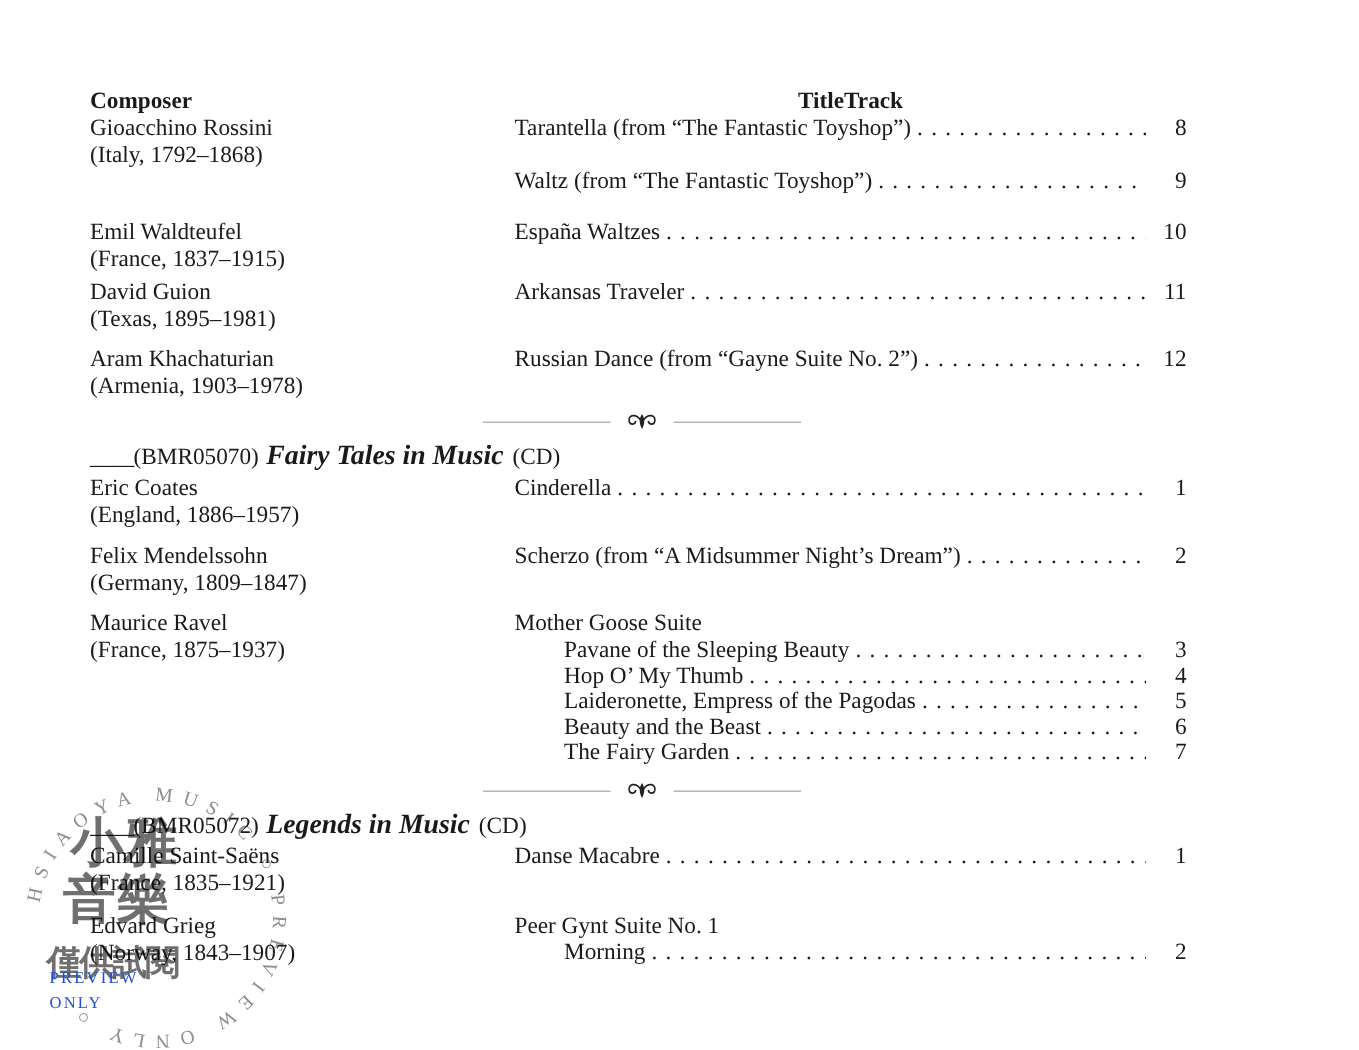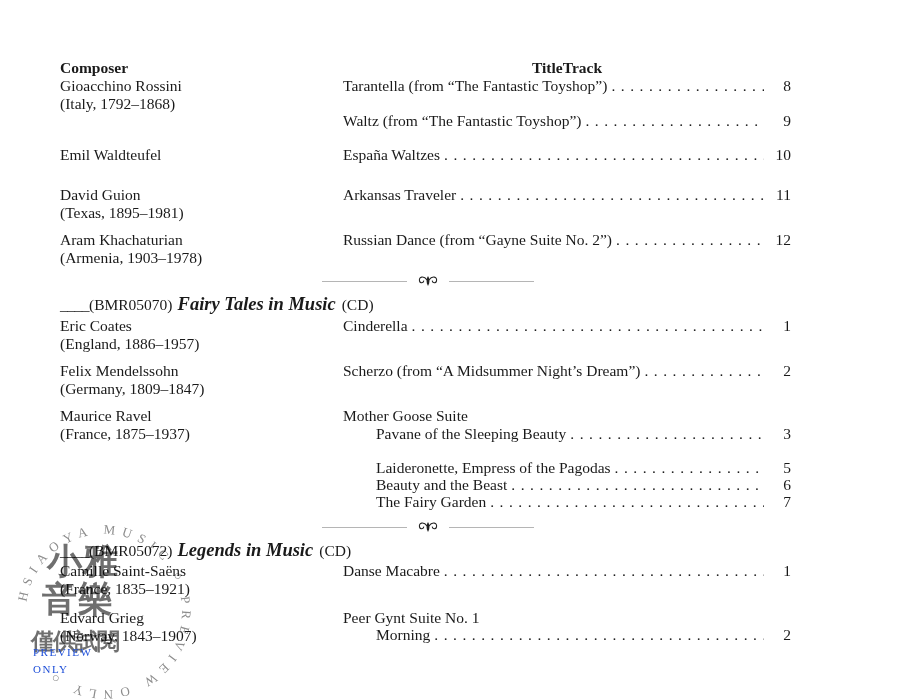--- a/index.html
+++ b/index.html
@@ -72,20 +72,21 @@
     <span class="t-num">8</span>
   </div>
   <div class="abs trow" style="top:112px">
     <span class="t-label">Waltz (from “The Fantastic Toyshop”)</span>
     <span class="dots"></span>
     <span class="t-num">9</span>
   </div>
 
   <div class="abs composer" style="top:146px">
     <div>Emil Waldteufel</div>
+    <div>(France, 1837–1915)</div>
   </div>
   <div class="abs trow" style="top:146px">
     <span class="t-label">España Waltzes</span>
     <span class="dots"></span>
     <span class="t-num">10</span>
   </div>
 
   <div class="abs composer" style="top:186px">
     <div>David Guion</div>
     <div>(Texas, 1895–1981)</div>
@@ -144,20 +145,25 @@
     <div>Maurice Ravel</div>
     <div>(France, 1875–1937)</div>
   </div>
   <div class="abs trow" style="top:407px">
     <span class="t-label">Mother Goose Suite</span>
   </div>
   <div class="abs trow indent" style="top:425px">
     <span class="t-label">Pavane of the Sleeping Beauty</span>
     <span class="dots"></span>
     <span class="t-num">3</span>
+  </div>
+  <div class="abs trow indent" style="top:442px">
+    <span class="t-label">Hop O’ My Thumb</span>
+    <span class="dots"></span>
+    <span class="t-num">4</span>
   </div>
   <div class="abs trow indent" style="top:459px">
     <span class="t-label">Laideronette, Empress of the Pagodas</span>
     <span class="dots"></span>
     <span class="t-num">5</span>
   </div>
   <div class="abs trow indent" style="top:476px">
     <span class="t-label">Beauty and the Beast</span>
     <span class="dots"></span>
     <span class="t-num">6</span>

